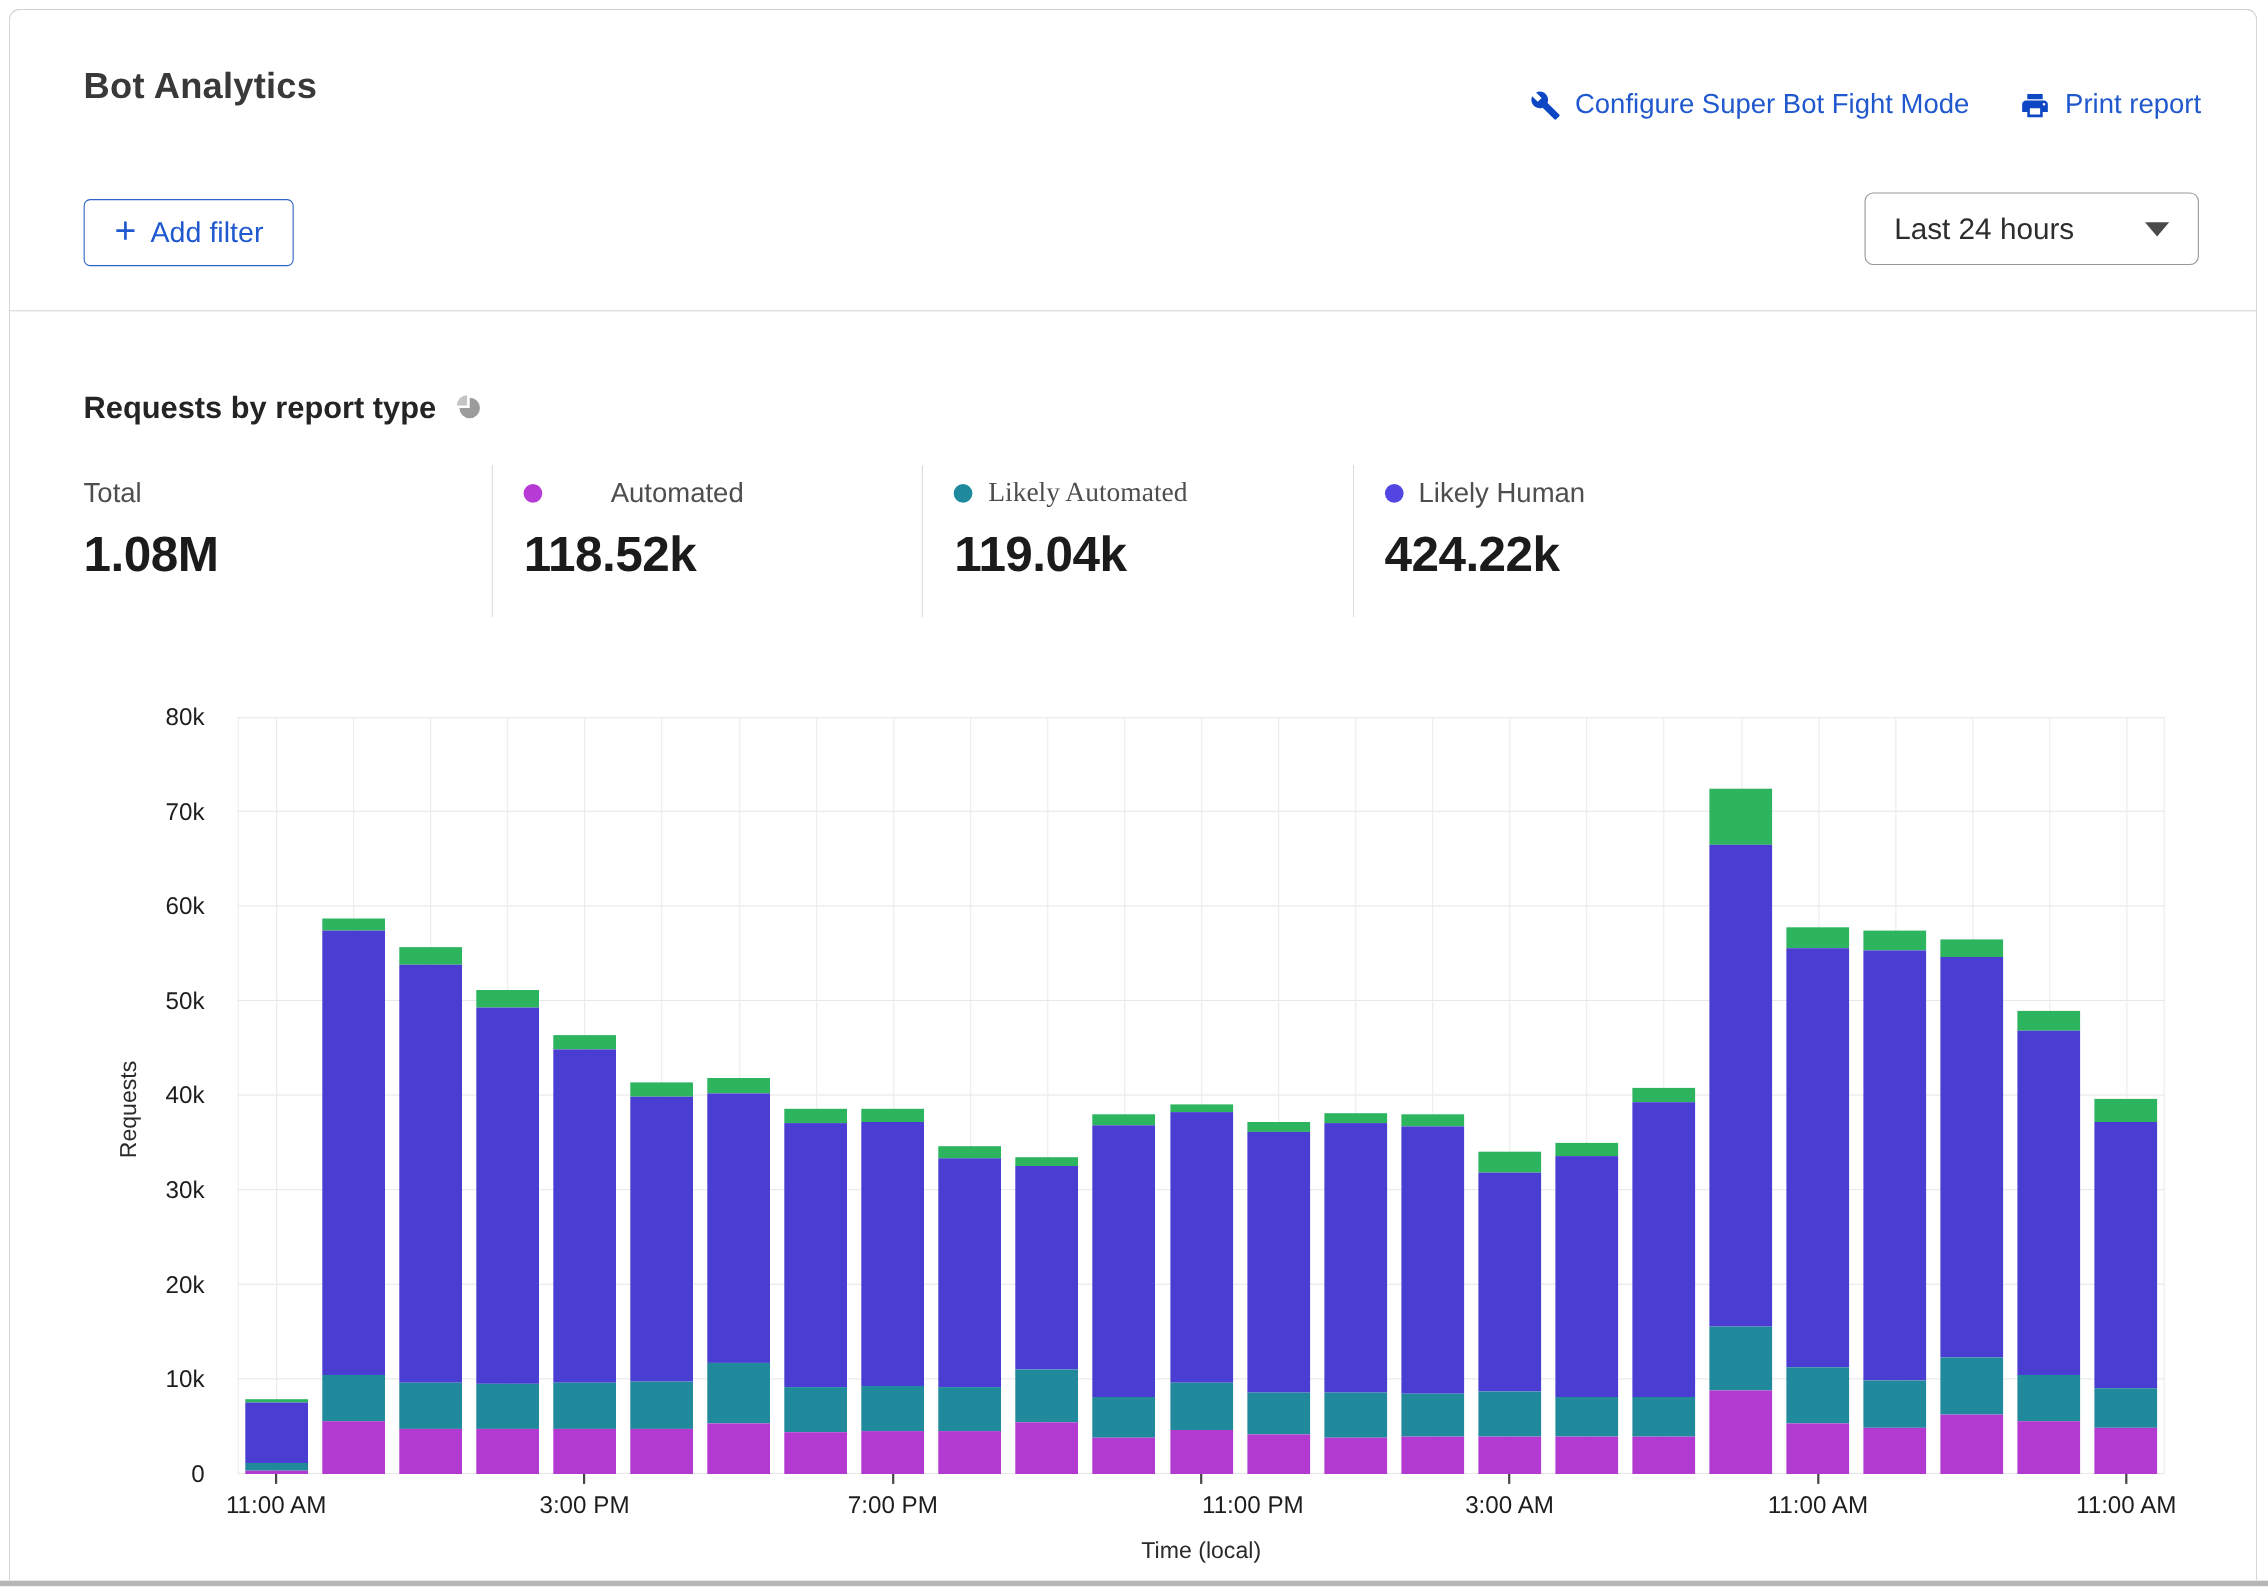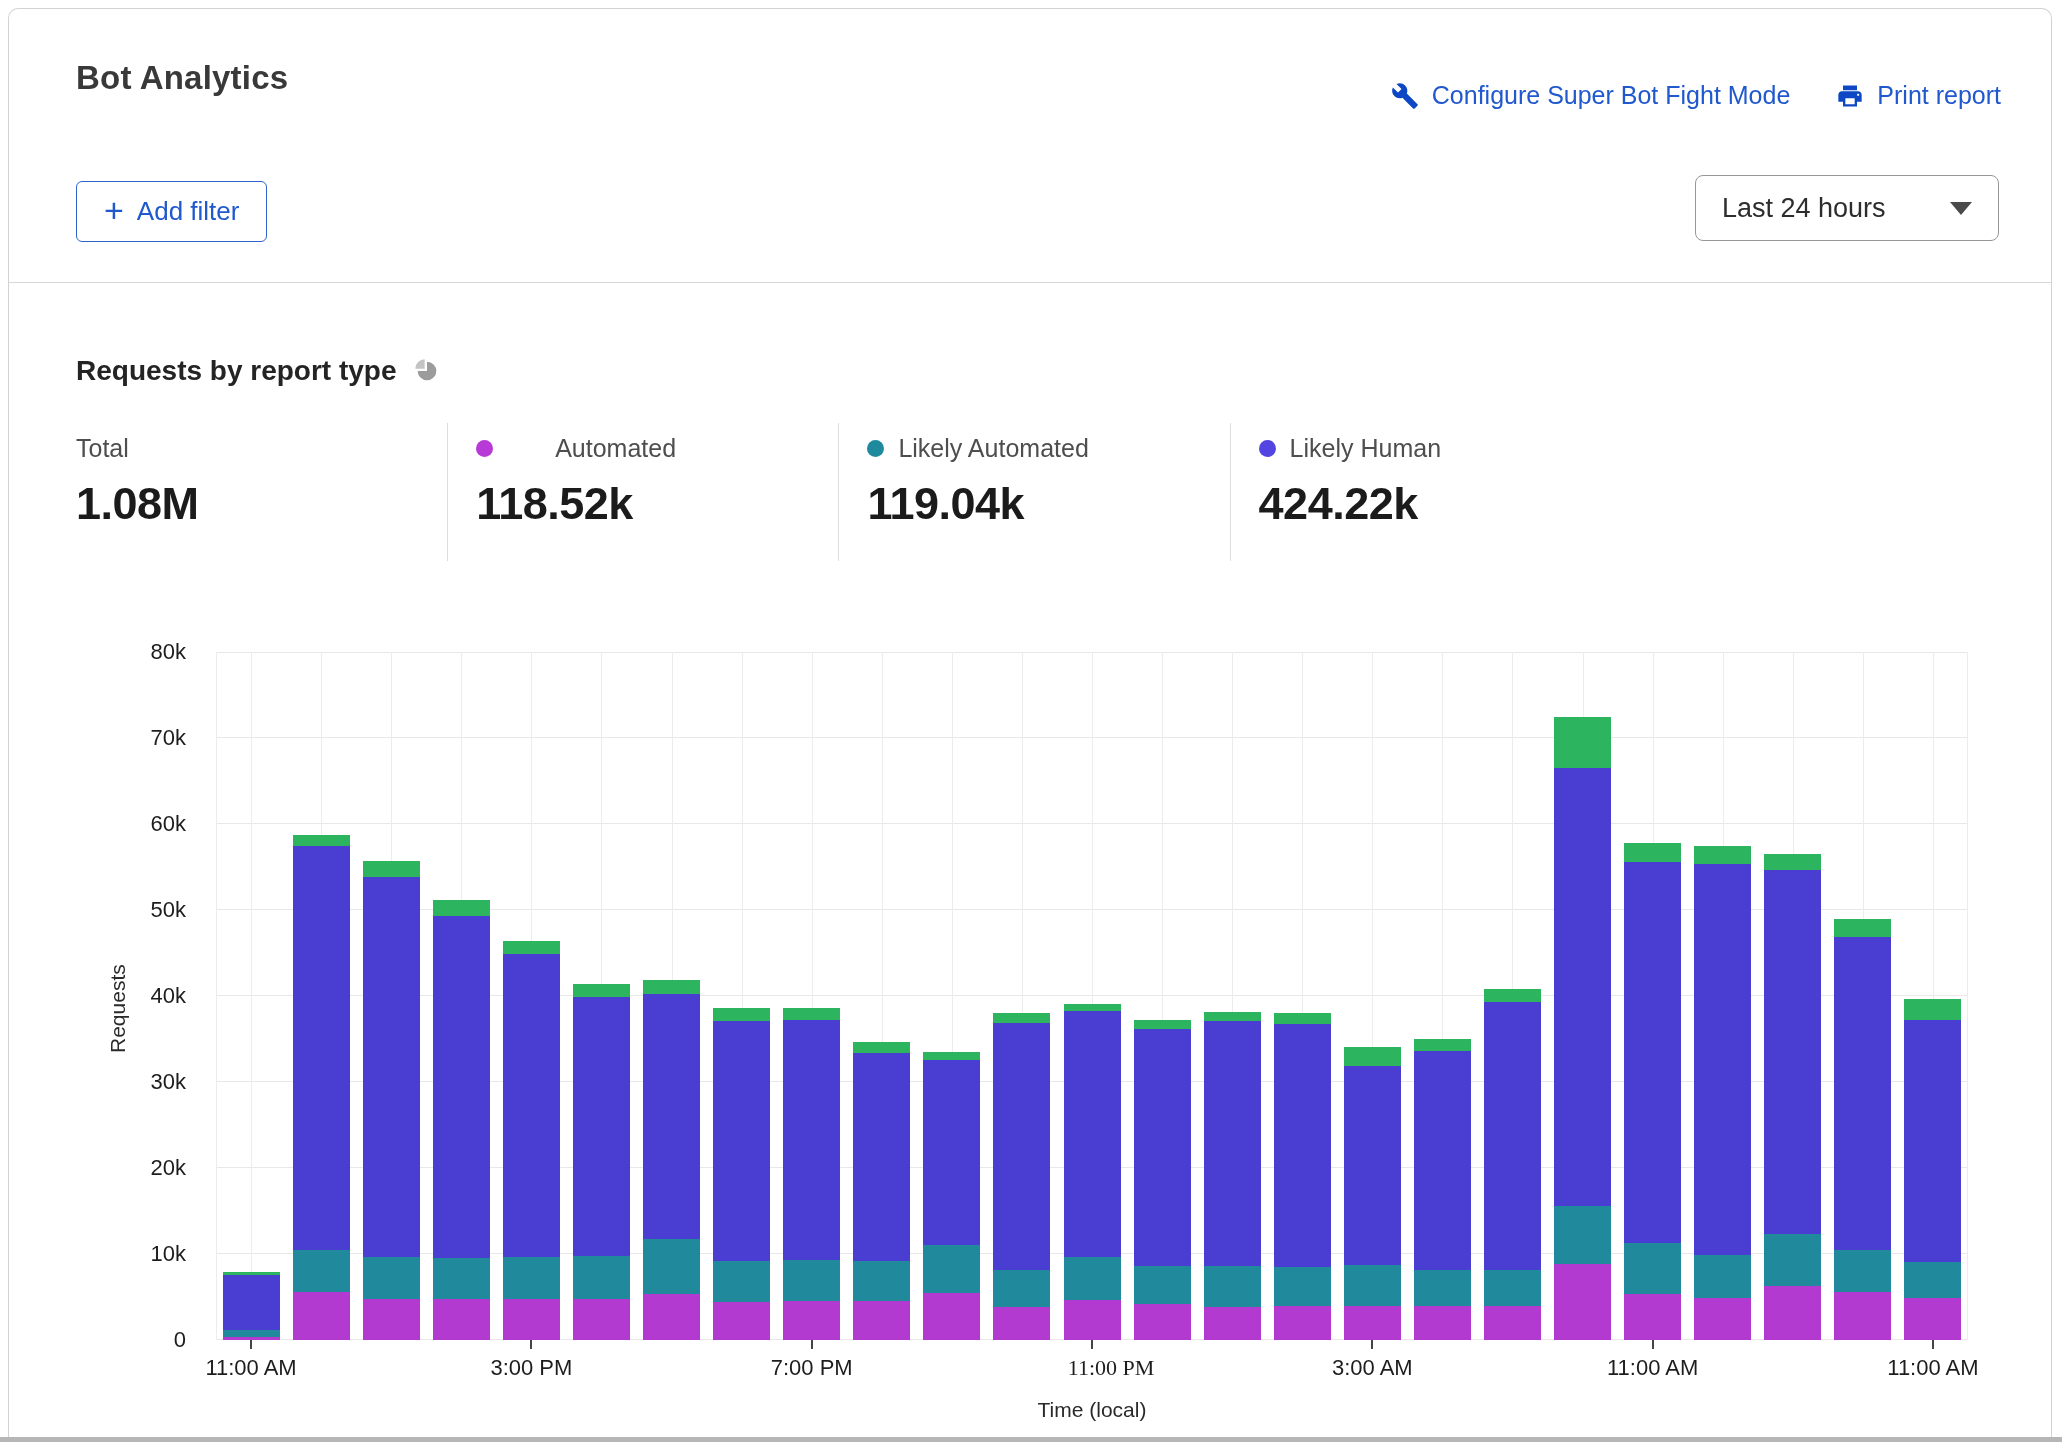--- a/index.html
+++ b/index.html
@@ -113,21 +113,21 @@
       <div class="stat-col">
         <div class="stat-head">
           <div class="dot" style="background: rgb(184, 58, 214);"></div>
           <div class="stat-label" style="display: inline; margin-left: 48px;">Automated</div>
         </div>
         <div class="stat-value">118.52k</div>
       </div>
       <div class="stat-col">
         <div class="stat-head">
           <div class="dot" style="background: rgb(31, 138, 157);"></div>
-          <div class="stat-label" style="display: inline;">Likely Automated</div>
+          <div class="stat-label" style="display: inline; font-family: Liberation Serif, serif;">Likely Automated</div>
         </div>
         <div class="stat-value">119.04k</div>
       </div>
       <div class="stat-col">
         <div class="stat-head">
           <div class="dot" style="background: rgb(83, 69, 226);"></div>
           <div class="stat-label" style="display: inline;">Likely Human</div>
         </div>
         <div class="stat-value">424.22k</div>
       </div>
@@ -336,21 +336,21 @@
       </div>
     <div class="x-axis">
       <div class="x-title">Time (local)</div>
     <div class="x-tick-mark" style="left: 34.04px;"></div>
         <div class="x-tick-label" style="left: -49.96px;">11:00 AM</div>
         <div class="x-tick-mark" style="left: 314.36px;"></div>
         <div class="x-tick-label" style="left: 230.36px;">3:00 PM</div>
         <div class="x-tick-mark" style="left: 594.68px;"></div>
         <div class="x-tick-label" style="left: 510.68px;">7:00 PM</div>
         <div class="x-tick-mark" style="left: 875px;"></div>
-        <div class="x-tick-label" style="left: 810px; font-family: Liberation Serif, serif;">11:00 PM</div>
+        <div class="x-tick-label" style="left: 838px;">11:00 PM</div>
         <div class="x-tick-mark" style="left: 1155.32px;"></div>
         <div class="x-tick-label" style="left: 1071.32px;">3:00 AM</div>
         <div class="x-tick-mark" style="left: 1435.64px;"></div>
         <div class="x-tick-label" style="left: 1351.64px;">11:00 AM</div>
         <div class="x-tick-mark" style="left: 1715.96px;"></div>
         <div class="x-tick-label" style="left: 1631.96px;">11:00 AM</div>
       </div>
   </div>
 
 </div>

